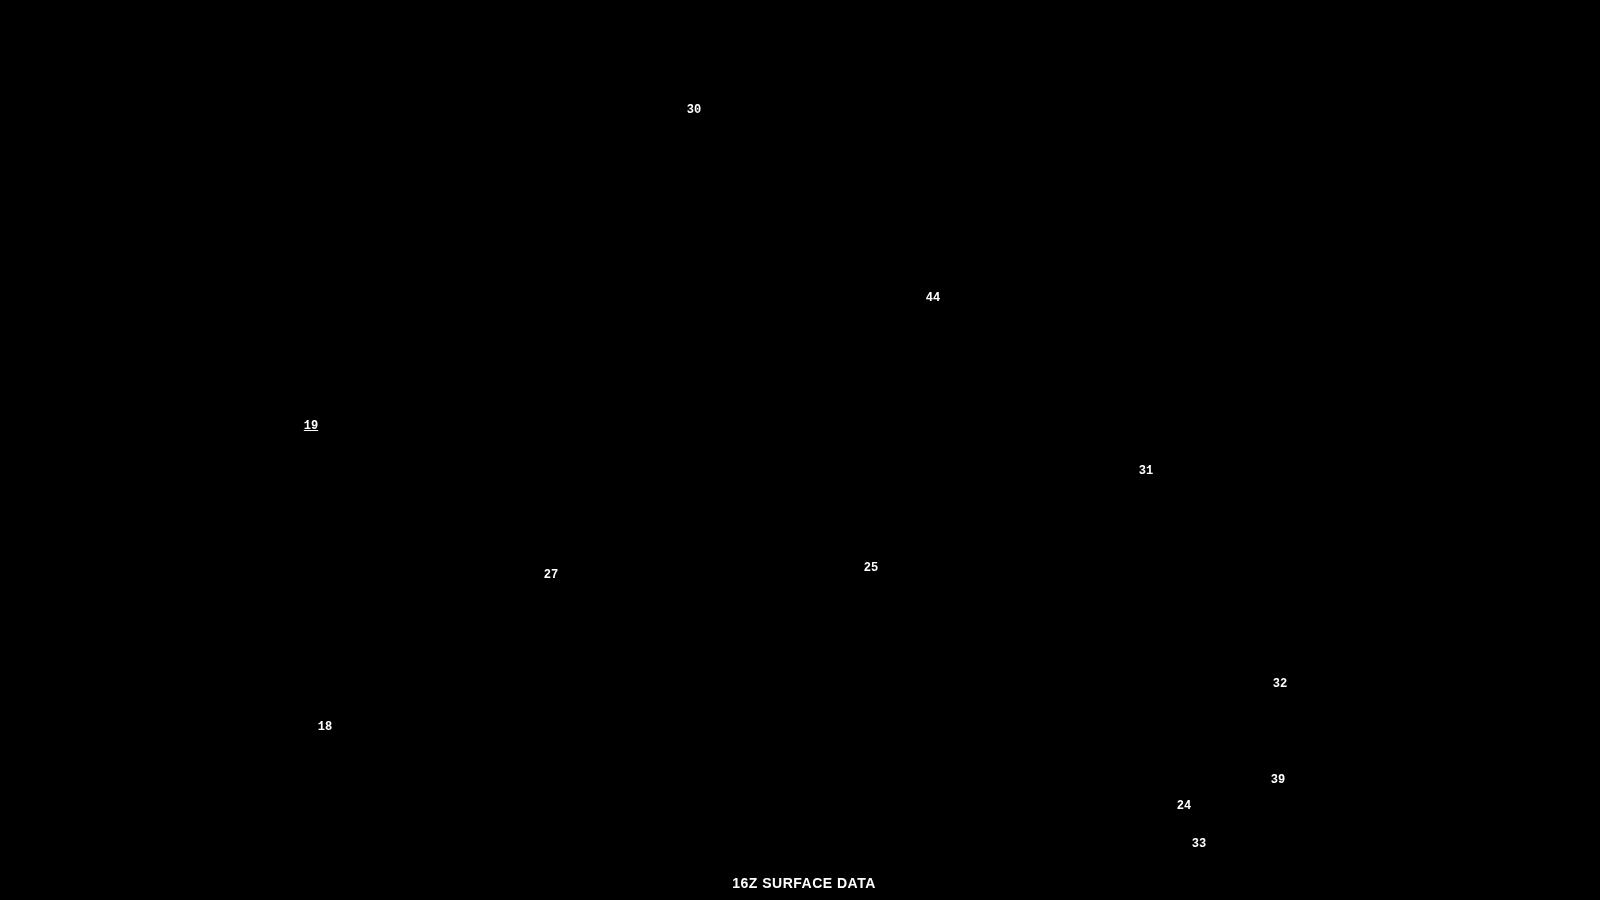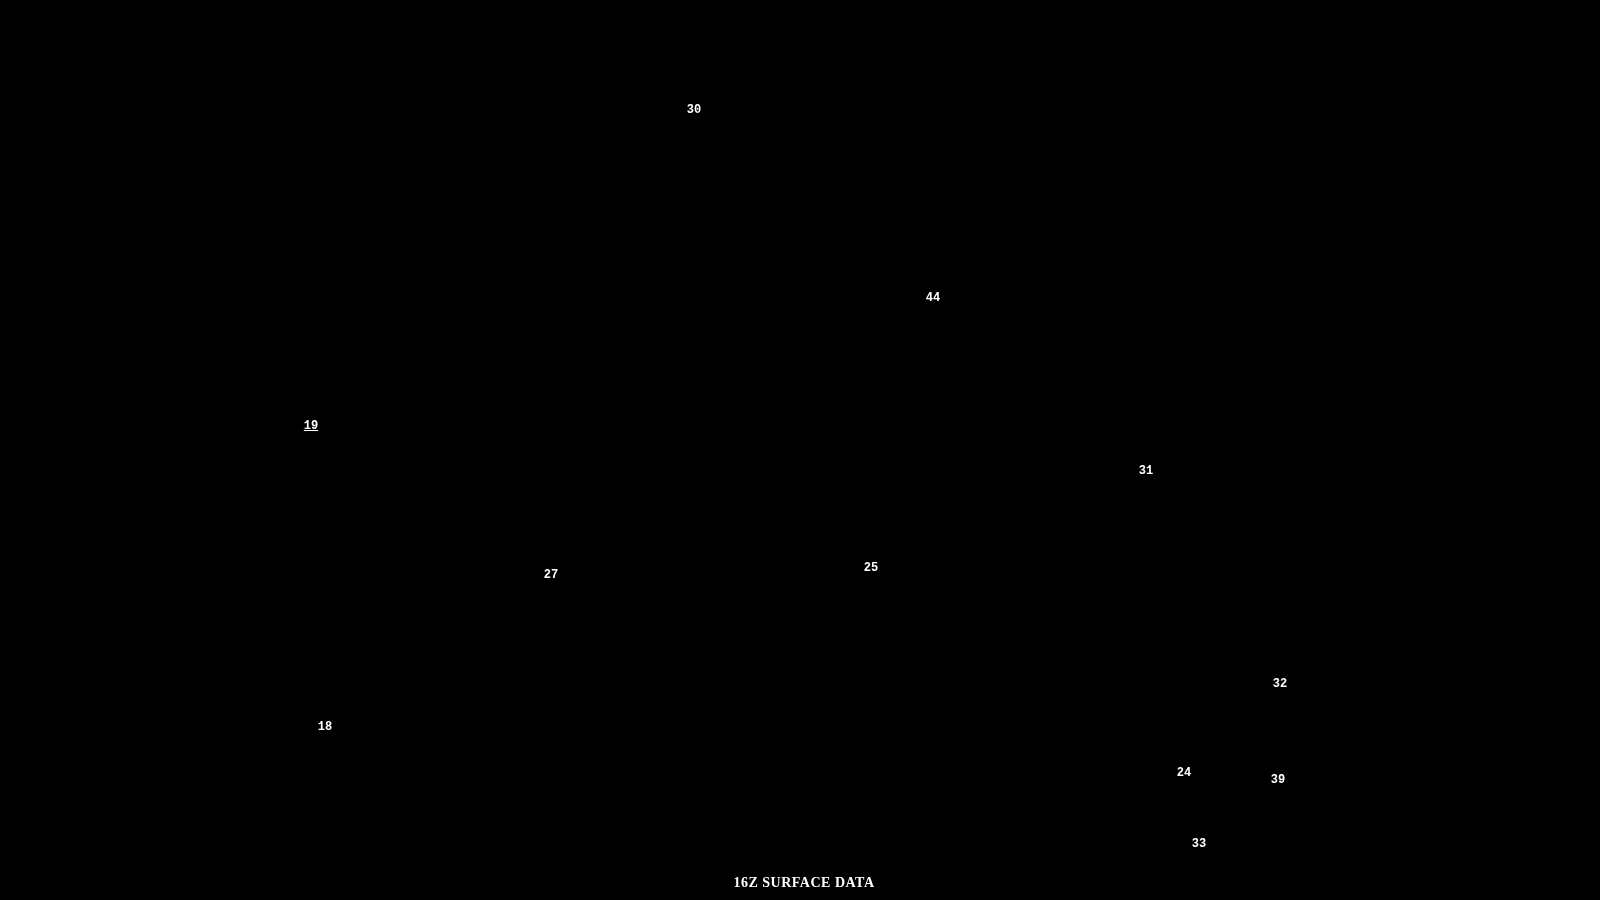--- a/index.html
+++ b/index.html
@@ -24,39 +24,39 @@
     transform: translate(-50%, -50%);
     font-family: "Liberation Mono", "DejaVu Sans Mono", monospace;
     font-size: 12px;
     font-weight: bold;
     line-height: 1;
     white-space: pre;
   }
   .plot-caption {
     position: absolute;
     transform: translate(-50%, -50%);
-    font-family: Liberation Serif, serif;
+    font-family: Liberation Sans, sans-serif;
     font-size: 14px;
     font-weight: bold;
     letter-spacing: 0.5px;
     line-height: 1;
     white-space: pre;
   }
 </style>
 </head>
 <body>
 
 <div class="stage" style="background: rgb(0, 0, 0); color: rgb(255, 255, 255);">
   <div class="stations-layer">
       <span class="station-value" style="left: 694px; top: 110px;">30</span>
       <span class="station-value" style="left: 933px; top: 298px;">44</span>
       <span class="station-value" style="left: 311px; top: 426px; text-decoration: underline;">19</span>
       <span class="station-value" style="left: 1146px; top: 471px;">31</span>
       <span class="station-value" style="left: 551px; top: 575px; text-align: center;">27</span>
       <span class="station-value" style="left: 871px; top: 568px; text-align: center;">25</span>
       <span class="station-value" style="left: 1280px; top: 649px; margin-top: 35px;">32</span>
       <span class="station-value" style="left: 325px; top: 727px;">18</span>
-      <span class="station-value" style="left: 1184px; top: 773px;">24</span>
+      <span class="station-value" style="left: 1184px; top: 806px;">24</span>
       <span class="station-value" style="left: 1278px; top: 780px;">39</span>
       <span class="station-value" style="left: 1199px; top: 844px; text-align: center;">33</span>
     </div>
   <div class="plot-caption" style="left: 804px; top: 883px;">16Z SURFACE DATA</div>
 </div>
 
 </body></html>

